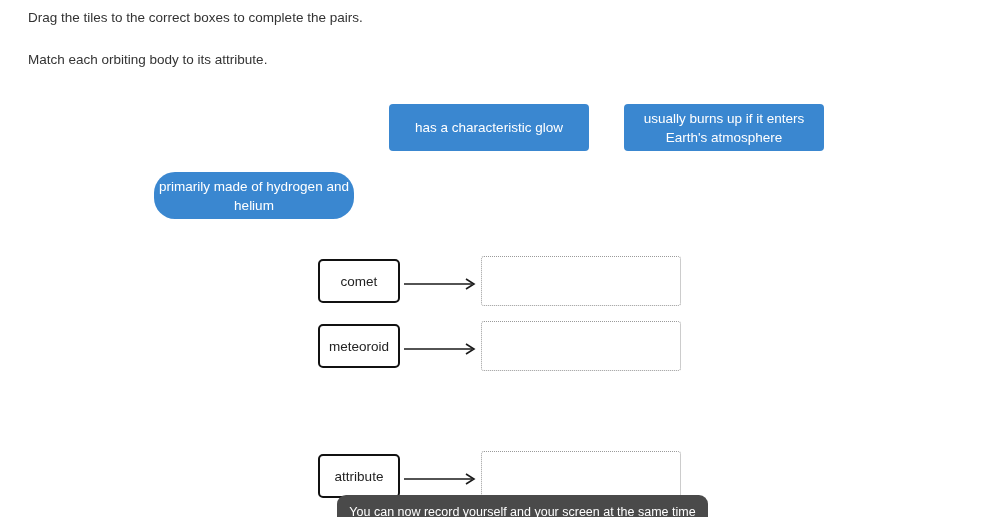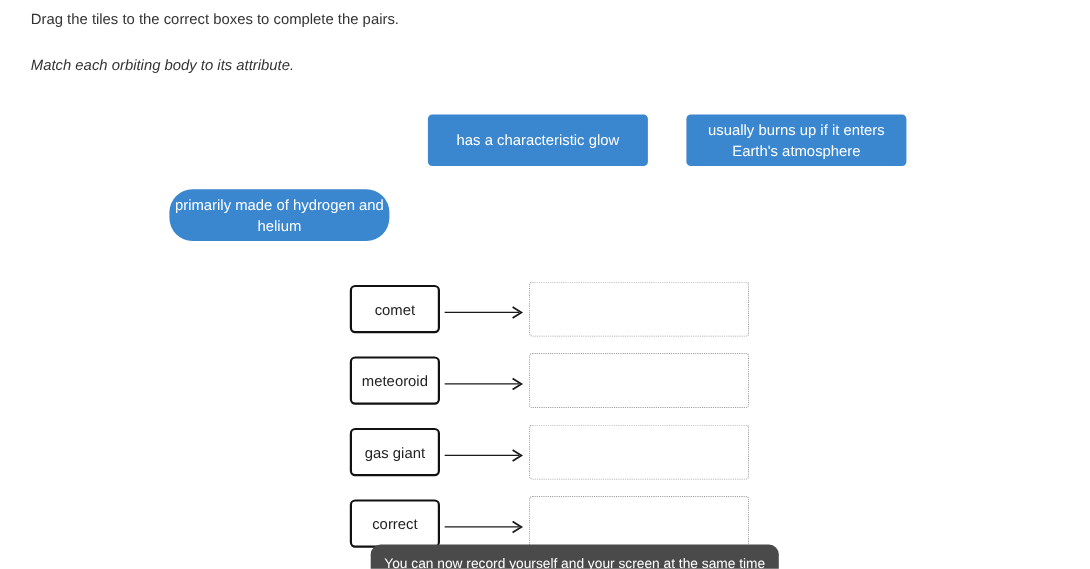--- a/index.html
+++ b/index.html
@@ -11,21 +11,21 @@
   }
   .stage{position:absolute;left:0;top:0;width:991px;height:390px;}
 
   
   .instr{
     position:absolute;left:28px;
     font-size:13.5px;color:#333333;line-height:16px;
     white-space:nowrap;
   }
   #instr-1{top:10px;}
-  #instr-2{top:52px;font-style:italic;}
+  #instr-2{top:52px;}
 
   
   .tile{
     position:absolute;
     width:200px;height:47px;
     background:#3a87d0;
     border-radius:4px;
     color:#ffffff;
     font-size:13.5px;line-height:19px;
     display:flex;align-items:center;justify-content:center;
@@ -121,38 +121,24 @@
       <svg width="74" height="12" viewBox="0 0 74 12" fill="none" xmlns="http://www.w3.org/2000/svg">
         <path d="M0 6 H68" stroke="#1a1a1a" stroke-width="1.3"></path>
         <path d="M62 1 L70 6 L62 11" stroke="#1a1a1a" stroke-width="1.6" fill="none"></path>
       </svg>
     </div>
     <div class="dropzone">
       <span></span>
     </div>
   </div>
 
-  <div class="row" style="top:389px;">
-    <div class="term">
-      <span>gas giant</span>
-    </div>
-    <div class="arrow">
-      <svg width="74" height="12" viewBox="0 0 74 12" fill="none" xmlns="http://www.w3.org/2000/svg">
-        <path d="M0 6 H68" stroke="#1a1a1a" stroke-width="1.3"></path>
-        <path d="M62 1 L70 6 L62 11" stroke="#1a1a1a" stroke-width="1.6" fill="none"></path>
-      </svg>
-    </div>
-    <div class="dropzone">
-      <span></span>
-    </div>
-  </div>
 
   <div class="row" style="top:454px;">
     <div class="term">
-      <span>correct</span>
+      <span>attribute</span>
     </div>
     <div class="arrow">
       <svg width="74" height="12" viewBox="0 0 74 12" fill="none" xmlns="http://www.w3.org/2000/svg">
         <path d="M0 6 H68" stroke="#1a1a1a" stroke-width="1.3"></path>
         <path d="M62 1 L70 6 L62 11" stroke="#1a1a1a" stroke-width="1.6" fill="none"></path>
       </svg>
     </div>
     <div class="dropzone">
       <span></span>
     </div>

